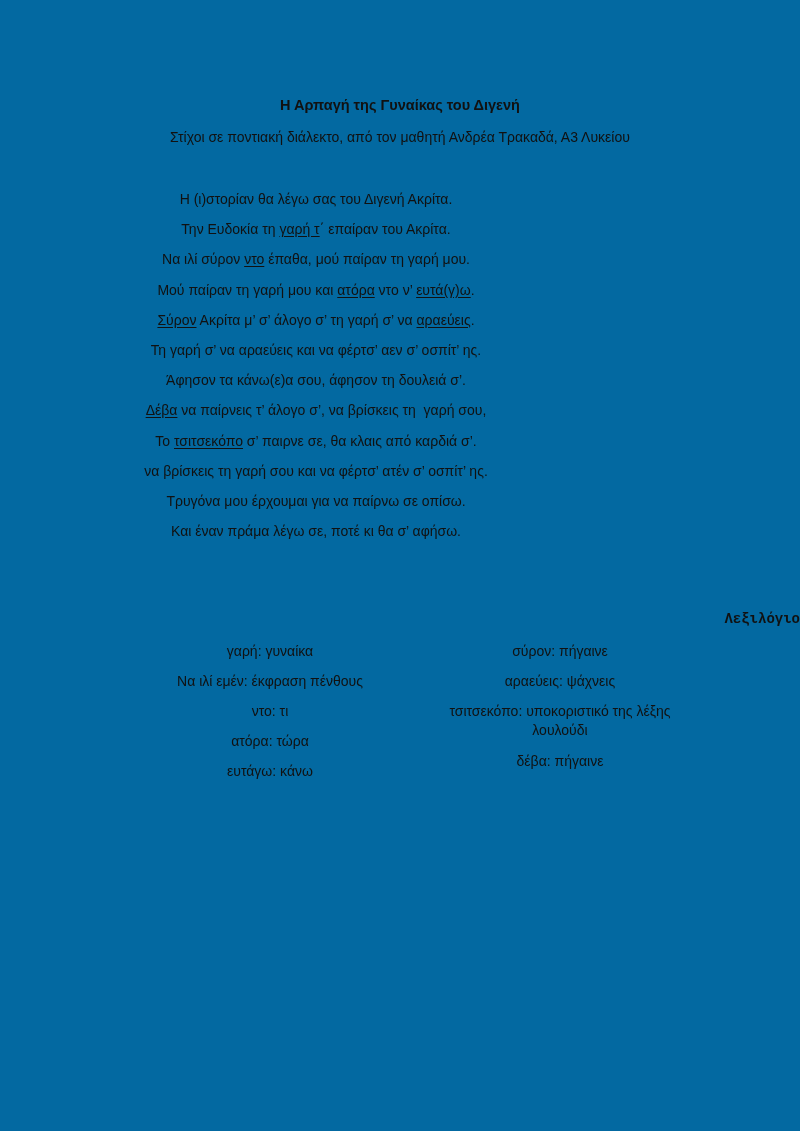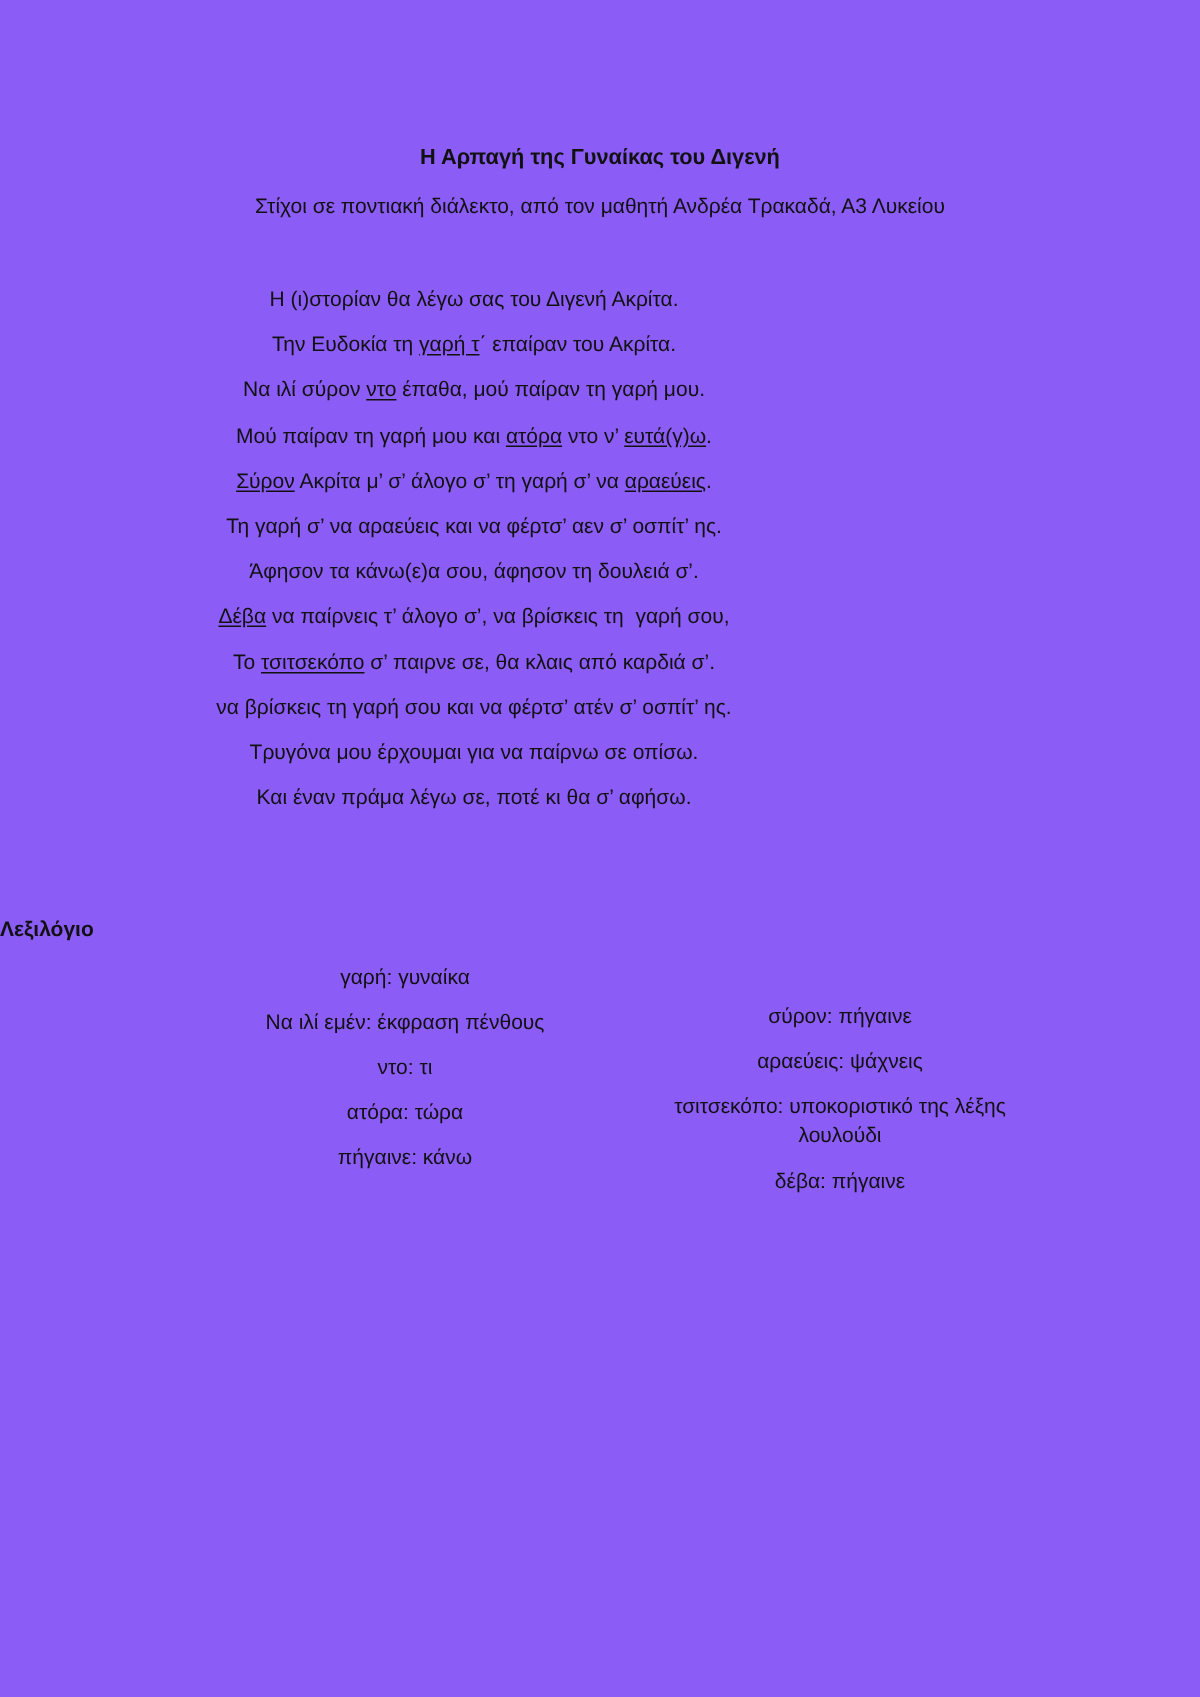--- a/index.html
+++ b/index.html
@@ -12,21 +12,21 @@
       height: 1131px;
       position: relative;
       overflow: hidden;
       font-family: "Liberation Sans", "DejaVu Sans", sans-serif;
       color: #111111;
     }
     .page {
       position: absolute;
       left: 0; top: 0;
       width: 800px; height: 1131px;
-      background: #8b5cf6;
+      background: #0369a1;
     }
     .title {
       position: absolute;
       top: 97px;
       left: 0; width: 800px;
       text-align: center;
       font-size: 14.5px;
       font-weight: bold;
     }
     .subtitle {
@@ -50,36 +50,36 @@
     }
     .poem-line u, .poem-line .ul {
       text-decoration: underline;
       text-underline-offset: 2px;
       margin-top: 24px;
     }
     .vocab-heading {
       position: absolute;
       top: 611px;
       left: 0; width: 800px;
-      text-align: left;
+      text-align: right;
       font-size: 14px;
       font-weight: bold;
+      font-family: Liberation Mono, monospace;
     }
     .vocab-col {
       position: absolute;
       top: 642px;
     }
     .vocab-left {
       left: 140px;
       width: 260px;
     }
     .vocab-right {
       left: 440px;
       width: 240px;
-      margin-top: 26px;
     }
     .vocab-item {
       text-align: center;
       font-size: 14px;
       line-height: 19px;
       margin-bottom: 11px;
     }
     .vocab-right .vocab-item.multi {
       margin-bottom: 12px;
     }
@@ -106,21 +106,21 @@
       <div class="poem-line"><span>Και έναν πράμα λέγω σε, ποτέ κι θα σ’ αφήσω.</span></div>
     </div>
 
   <div class="vocab-heading">Λεξιλόγιο</div>
 
   <div class="vocab-col vocab-left">
     <div class="vocab-item">γαρή: γυναίκα</div>
     <div class="vocab-item">Να ιλί εμέν: έκφραση πένθους</div>
     <div class="vocab-item">ντο: τι</div>
     <div class="vocab-item">ατόρα: τώρα</div>
-    <div class="vocab-item">πήγαινε: κάνω</div>
+    <div class="vocab-item">ευτάγω: κάνω</div>
   </div>
 
   <div class="vocab-col vocab-right">
     <div class="vocab-item">σύρον: πήγαινε</div>
     <div class="vocab-item">αραεύεις: ψάχνεις</div>
     <div class="vocab-item multi">τσιτσεκόπο: υποκοριστικό της λέξης λουλούδι</div>
     <div class="vocab-item">δέβα: πήγαινε</div>
   </div>
 </div>
 

